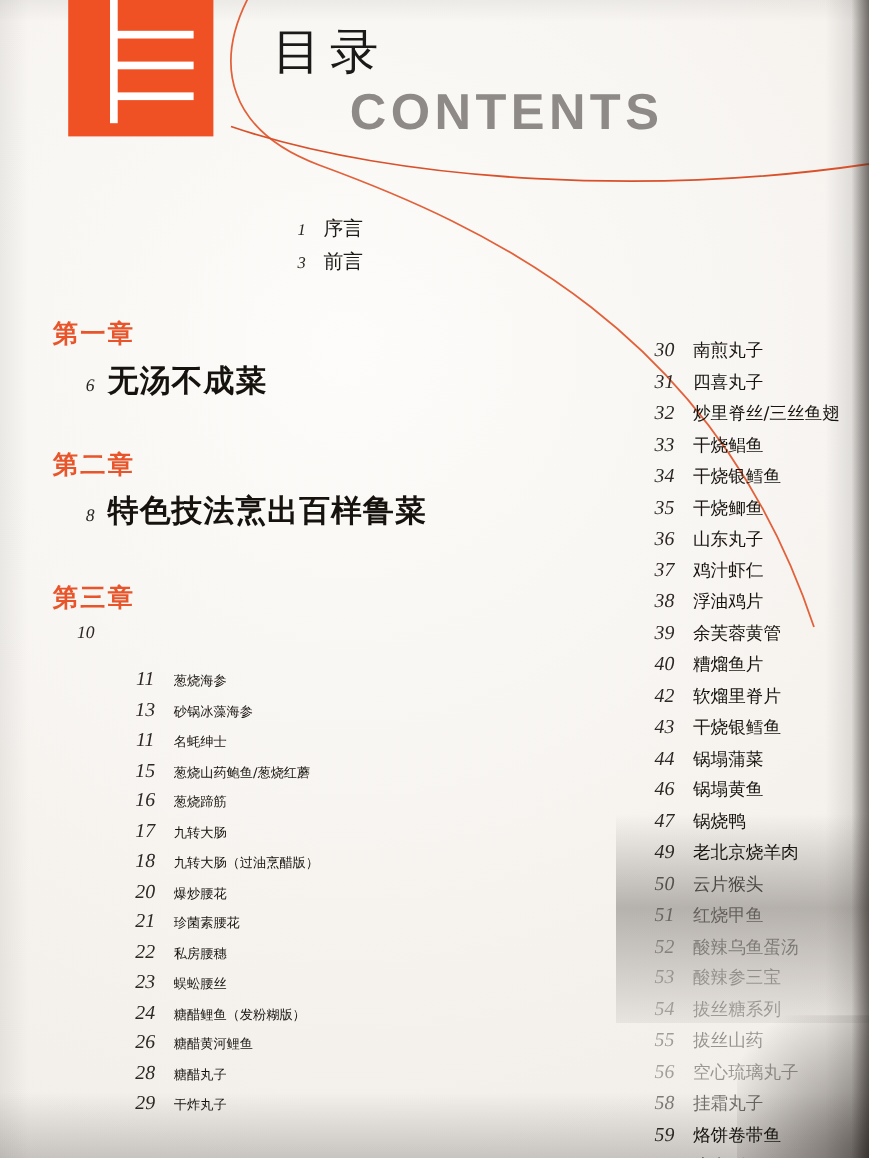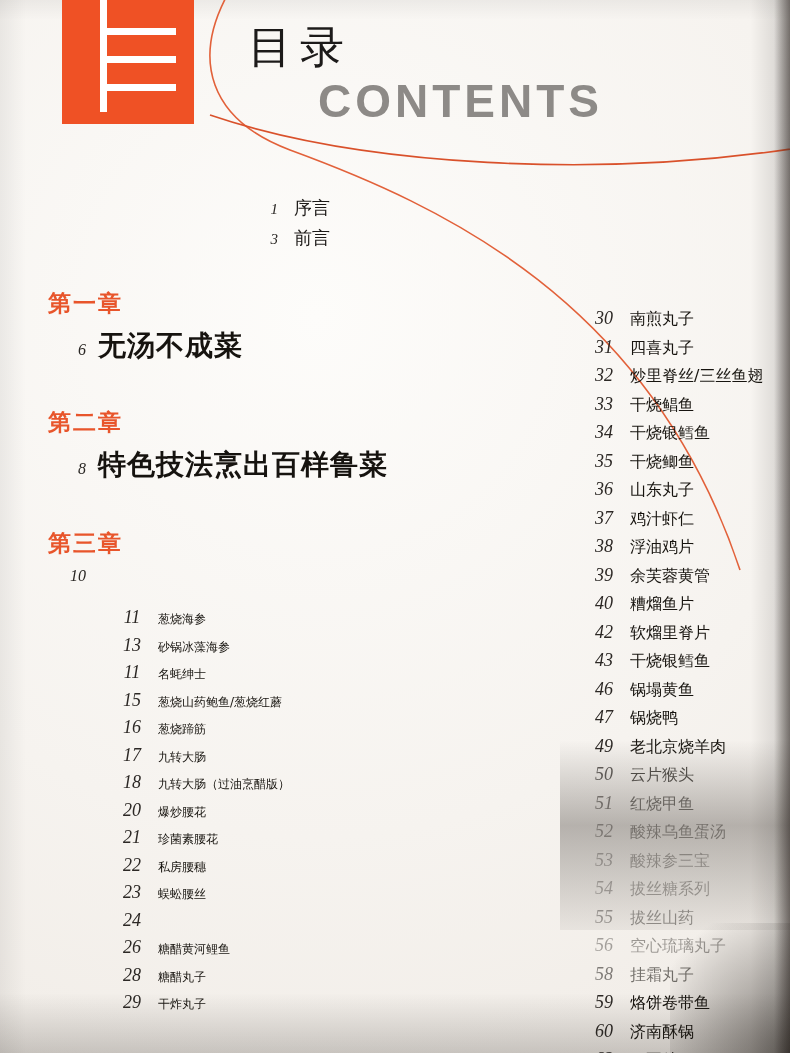--- a/index.html
+++ b/index.html
@@ -327,20 +327,21 @@
         <div class="dish">
           <span class="num">22</span>
           <span class="name">私房腰穗</span>
         </div>
         <div class="dish">
           <span class="num">23</span>
           <span class="name">蜈蚣腰丝</span>
         </div>
         <div class="dish">
           <span class="num">24</span>
+          <span class="name">糖醋鲤鱼（发粉糊版）</span>
         </div>
         <div class="dish">
           <span class="num">26</span>
           <span class="name">糖醋黄河鲤鱼</span>
         </div>
         <div class="dish">
           <span class="num">28</span>
           <span class="name">糖醋丸子</span>
         </div>
         <div class="dish">
@@ -395,20 +396,24 @@
         <span class="num">40</span>
         <span class="name">糟熘鱼片</span>
       </div>
       <div class="dish">
         <span class="num">42</span>
         <span class="name">软熘里脊片</span>
       </div>
       <div class="dish">
         <span class="num">43</span>
         <span class="name">干烧银鳕鱼</span>
+      </div>
+      <div class="dish">
+        <span class="num">44</span>
+        <span class="name">锅塌蒲菜</span>
       </div>
       <div class="dish">
         <span class="num">46</span>
         <span class="name">锅塌黄鱼</span>
       </div>
       <div class="dish">
         <span class="num">47</span>
         <span class="name">锅烧鸭</span>
       </div>
       <div class="dish">

